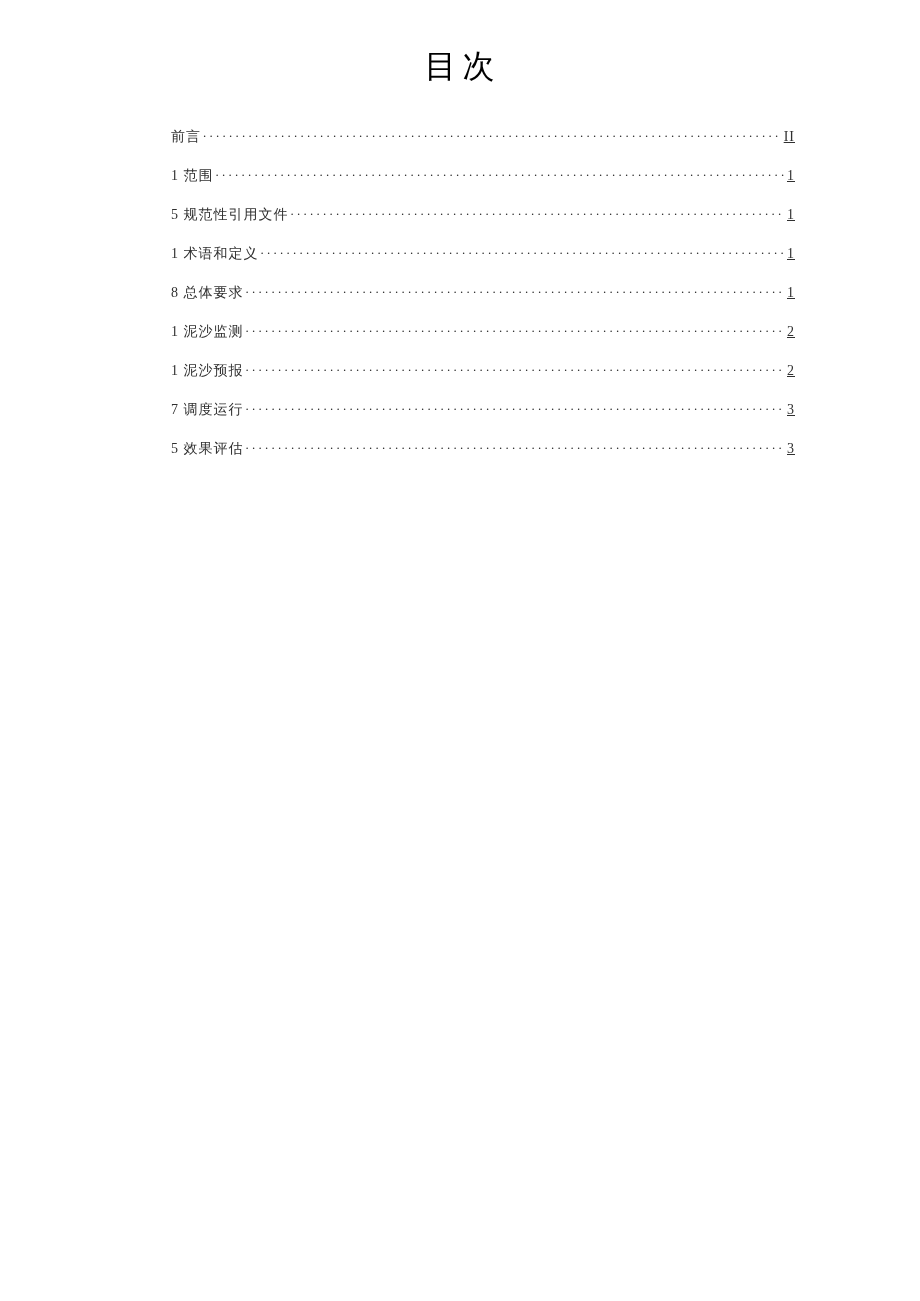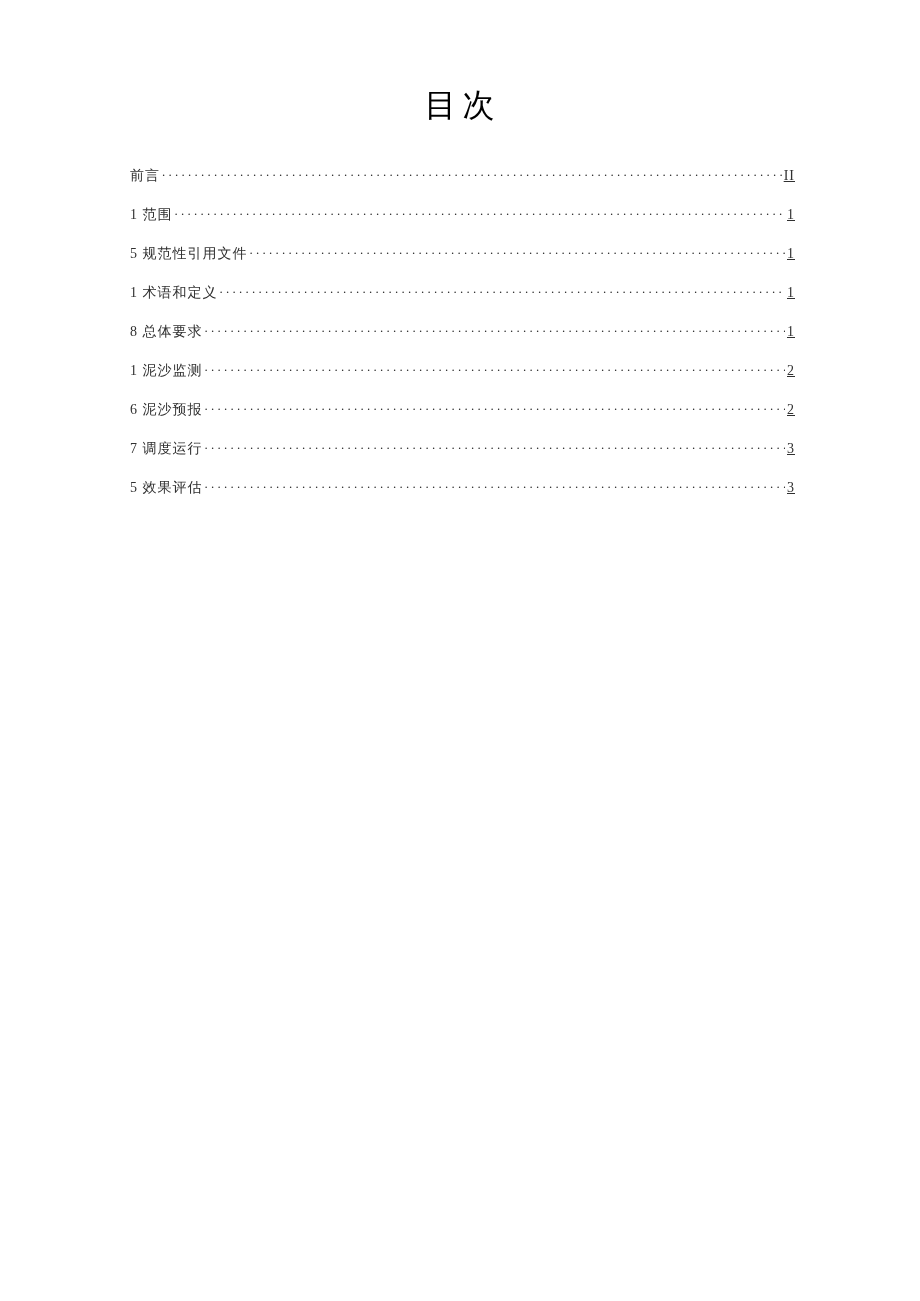--- a/index.html
+++ b/index.html
@@ -8,41 +8,42 @@
       box-sizing: border-box;
     }
     body {
       background: #ffffff;
       width: 920px;
       height: 1301px;
       font-family: "SimSun", "宋体", serif;
       color: #333333;
     }
     .page {
-      padding: 84px 125px 0 130px;
+      padding: 45px 125px 0 130px;
     }
     .title {
       text-align: center;
       font-size: 32px;
       font-weight: normal;
       letter-spacing: 6px;
       margin-bottom: 38px;
       color: #000000;
     }
     .toc-entry {
       display: flex;
       align-items: baseline;
       font-size: 14px;
       color: #303030;
       margin-bottom: 20px;
       letter-spacing: 1px;
       white-space: nowrap;
     }
     .toc-label {
       flex-shrink: 0;
+      margin-left: 41px;
     }
     .toc-leader {
       flex: 1;
       overflow: hidden;
       position: relative;
       height: 1em;
       margin: 0 2px;
     }
     .toc-leader::after {
       content: ". . . . . . . . . . . . . . . . . . . . . . . . . . . . . . . . . . . . . . . . . . . . . . . . . . . . . . . . . . . . . . . . . . . . . . . . . . . . . . . . . . . . . . . . . . . . . . . . . . . . . . . . . . . . . . . . . . . . . . . . . . . . . . . . . . . . . . . . . . . . . . . . . . . . . .";
@@ -96,21 +97,21 @@
     <span class="toc-page">1</span>
   </div>
 
   <div class="toc-entry">
     <span class="toc-label">1 泥沙监测</span>
     <span class="toc-leader"></span>
     <span class="toc-page">2</span>
   </div>
 
   <div class="toc-entry">
-    <span class="toc-label">6 泥沙预报</span>
+    <span class="toc-label">1 泥沙预报</span>
     <span class="toc-leader"></span>
     <span class="toc-page">2</span>
   </div>
 
   <div class="toc-entry">
     <span class="toc-label">7 调度运行</span>
     <span class="toc-leader"></span>
     <span class="toc-page">3</span>
   </div>
 

